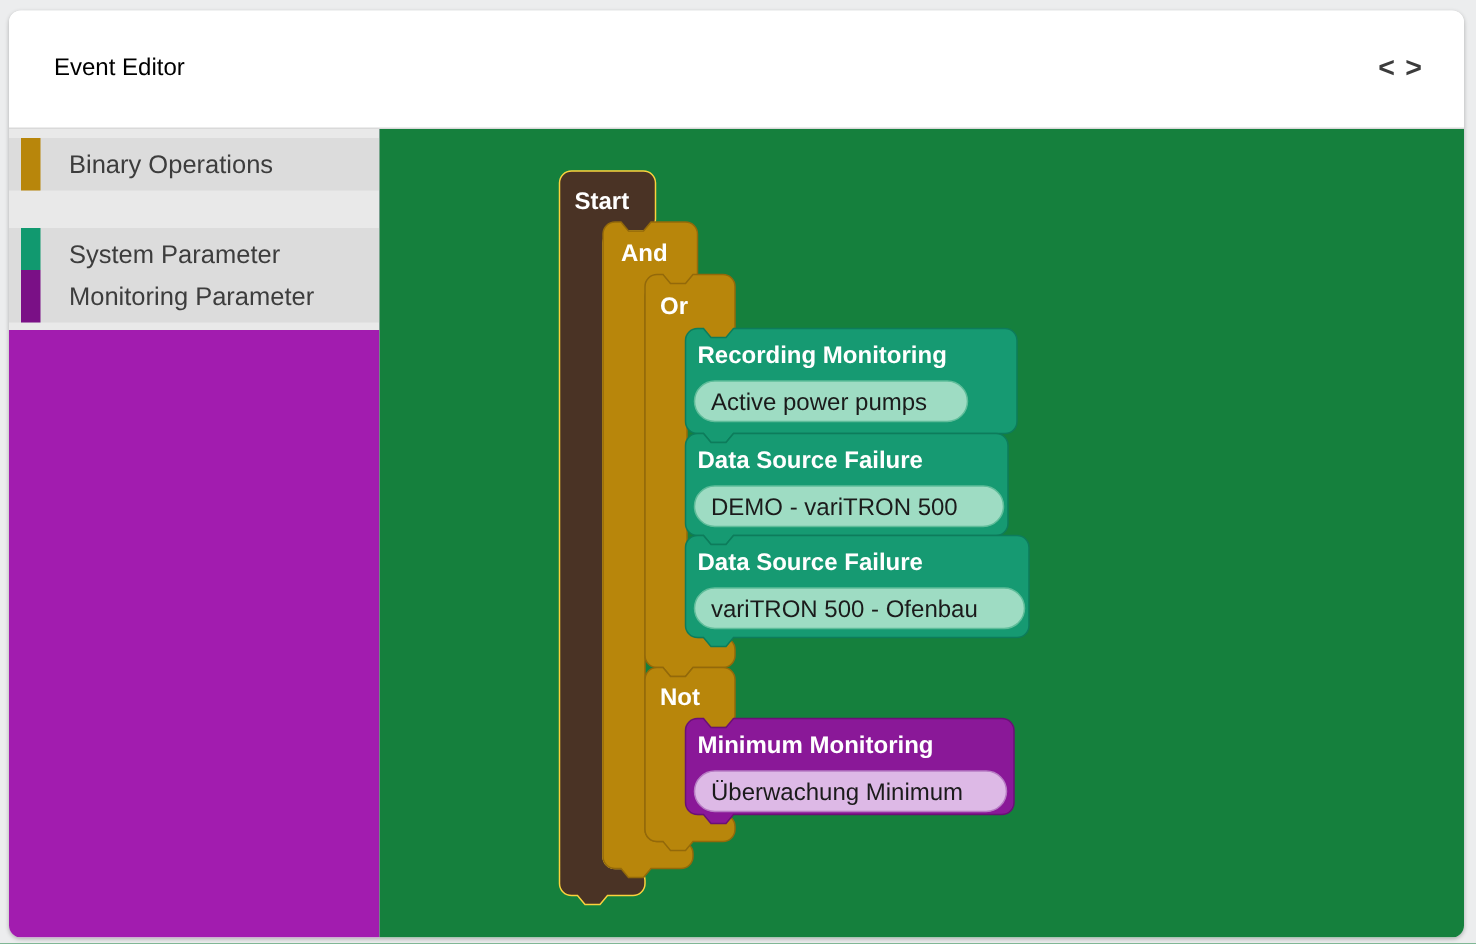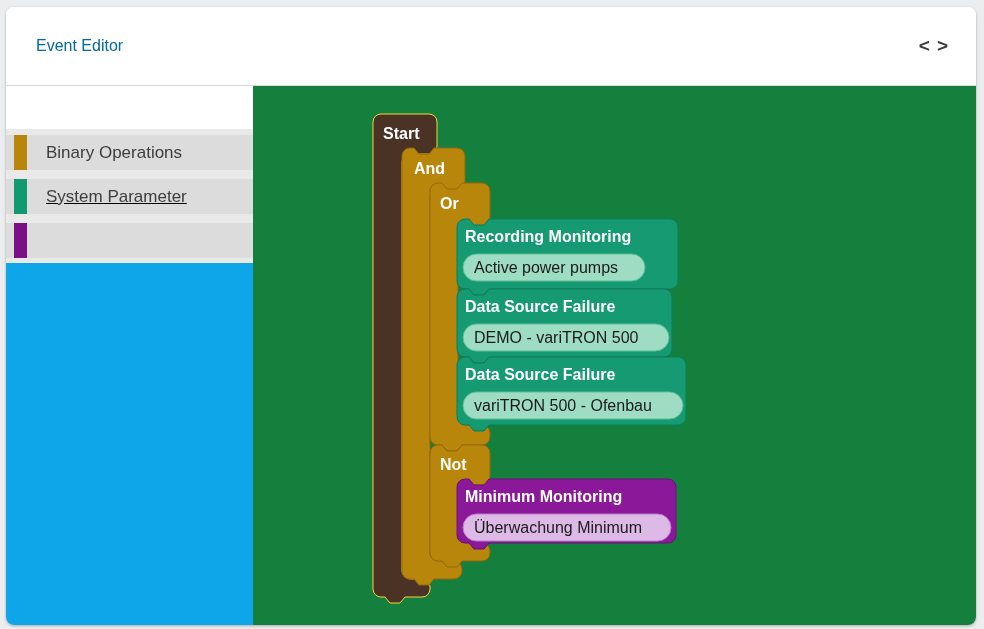--- a/index.html
+++ b/index.html
@@ -15,49 +15,48 @@
     background:#ffffff;border-radius:8px;overflow:hidden;
     box-shadow:0 1px 3px rgba(0,0,0,.28);
   }
   
   .editor-header{
     position:absolute;left:0;top:0;right:0;height:78px;
     background:#ffffff;border-bottom:1px solid #d9d9d9;
     display:flex;align-items:center;
   }
   .editor-title{
-    margin-left:30px;font-size:16px;color:#0369a1;
+    margin-left:30px;font-size:16px;color:#000000;
   }
   .code-btn{
     margin-left:auto;margin-right:28px;
     display:flex;gap:7px;align-items:center;
     color:#3c3c3c;font-size:19px;font-weight:bold;cursor:pointer;
     user-select:none;
   }
   
   .toolbox{
     position:absolute;left:0;top:79px;bottom:0;width:247px;
-    background:#0ea5e9;
-    margin-top:43px;
+    background:#a21caf;
   }
   .toolbox-rows{
     position:absolute;left:0;top:0;width:100%;height:134px;
     background:#e9e9e9;
   }
   .toolbox-row{
     position:absolute;left:0;width:100%;height:35px;
     background:#dcdcdc;display:flex;align-items:center;cursor:pointer;
   }
   .toolbox-row .chip{
     width:13px;height:35px;margin-left:8px;flex:none;
   }
   .toolbox-row .cat-label{
     margin-left:19px;font-size:17px;color:#3d3d3d;white-space:nowrap;
   }
-  .row-0{top:6px;} .row-1{top:50px;text-decoration:underline;} .row-2{top:94px;}
+  .row-0{top:6px;} .row-1{top:66px;} .row-2{top:94px;}
   
   .workspace{
     position:absolute;left:247px;top:79px;right:0;bottom:0;
     background:#15803d;
   }
   .blocks-svg{position:absolute;left:0;top:0;}
   .block-title{font:bold 16px "Liberation Sans", sans-serif;fill:#ffffff;}
   .field-text{font:16px "Liberation Sans", sans-serif;fill:#1b1b1b;}
   .block-path{stroke-width:1;}
 </style>
@@ -79,20 +78,21 @@
       <div class="toolbox-row row-0">
         <div class="chip" style="background: rgb(184, 134, 11);"></div>
         <div class="cat-label">Binary Operations</div>
       </div>
       <div class="toolbox-row row-1">
         <div class="chip" style="background: rgb(17, 153, 111);"></div>
         <div class="cat-label">System Parameter</div>
       </div>
       <div class="toolbox-row row-2">
         <div class="chip" style="background: rgb(122, 16, 134);"></div>
+        <div class="cat-label">Monitoring Parameter</div>
       </div>
     </div>
   </div>
 
   <div class="workspace">
     <svg class="blocks-svg" width="723" height="540" viewBox="0 0 723 540">
 
       <g>
         <path class="block-path" d="M128 28 H176 a8 8 0 0 1 8 8 V60 a8 8 0 0 1 -8 8 H157 a8 8 0 0 0 -8 8 V485 a8 8 0 0 0 8 8 H169 a8 8 0 0 1 8 8 V503 a8 8 0 0 1 -8 8 H152 l-5 6 h-10 l-5 -6 H128 a8 8 0 0 1 -8 -8 V36 a8 8 0 0 1 8 -8 Z" stroke="#fbd23d" stroke-width="3.5" fill="#4a3325"></path>
         <text class="block-title" x="130" y="53">Start</text>

